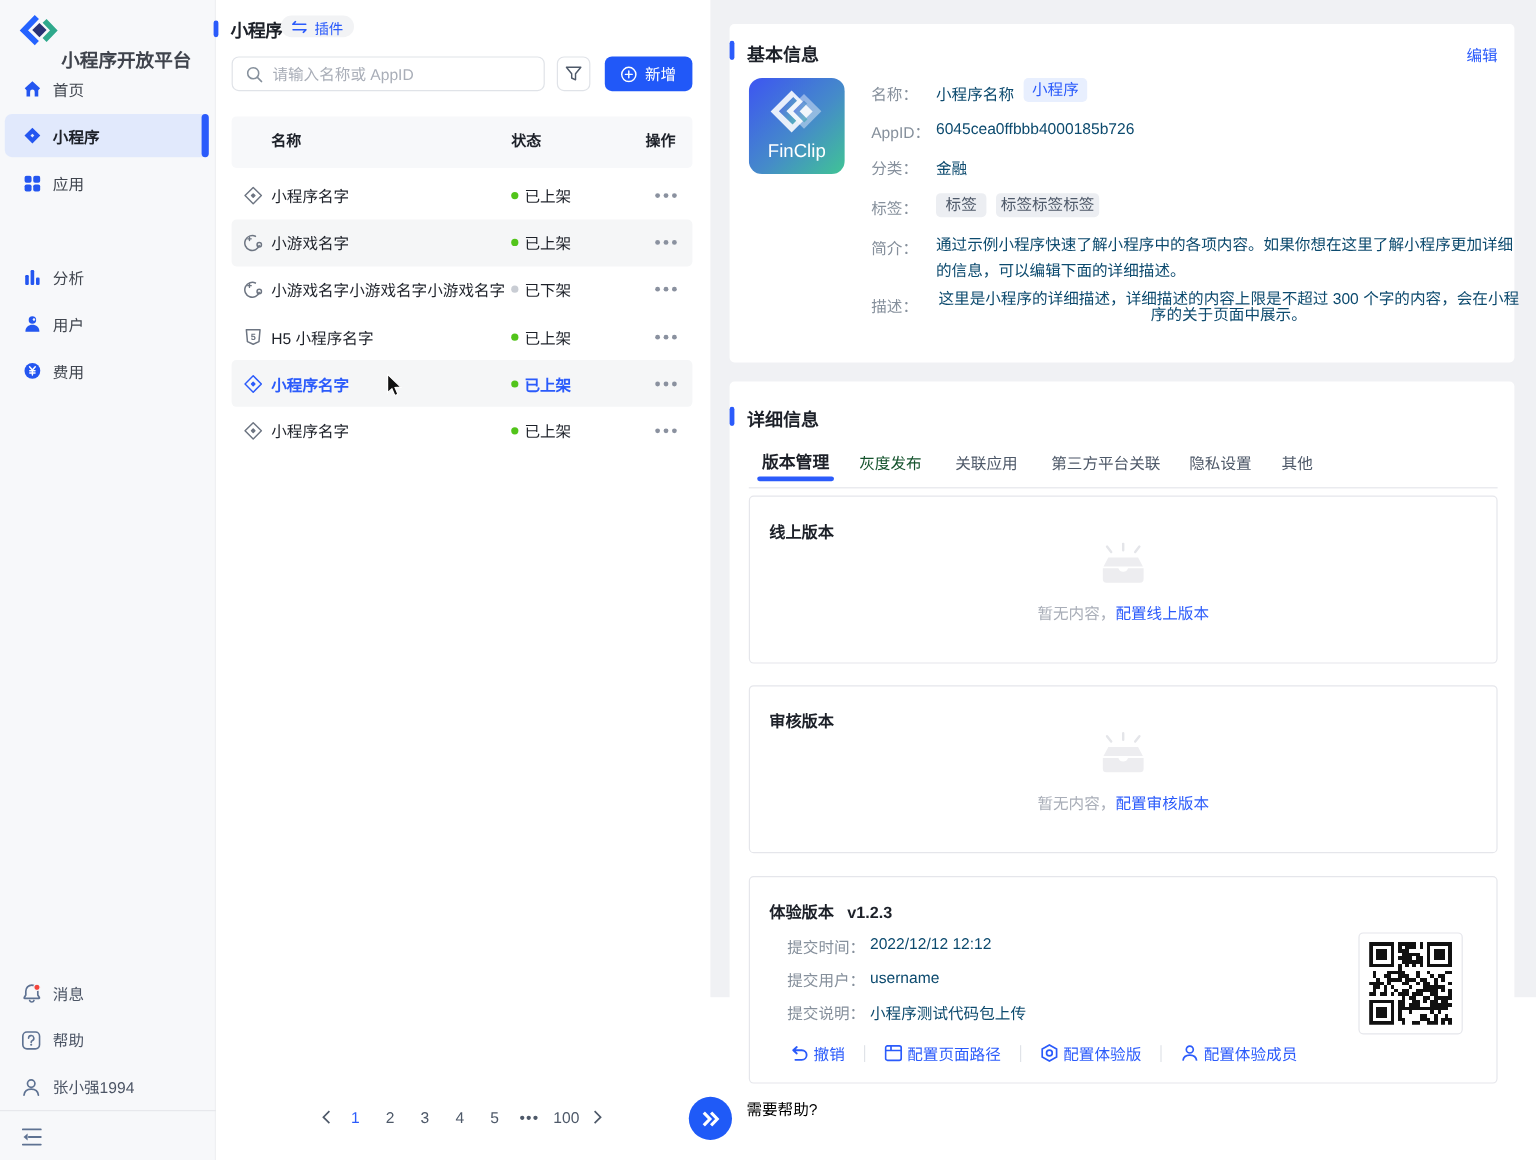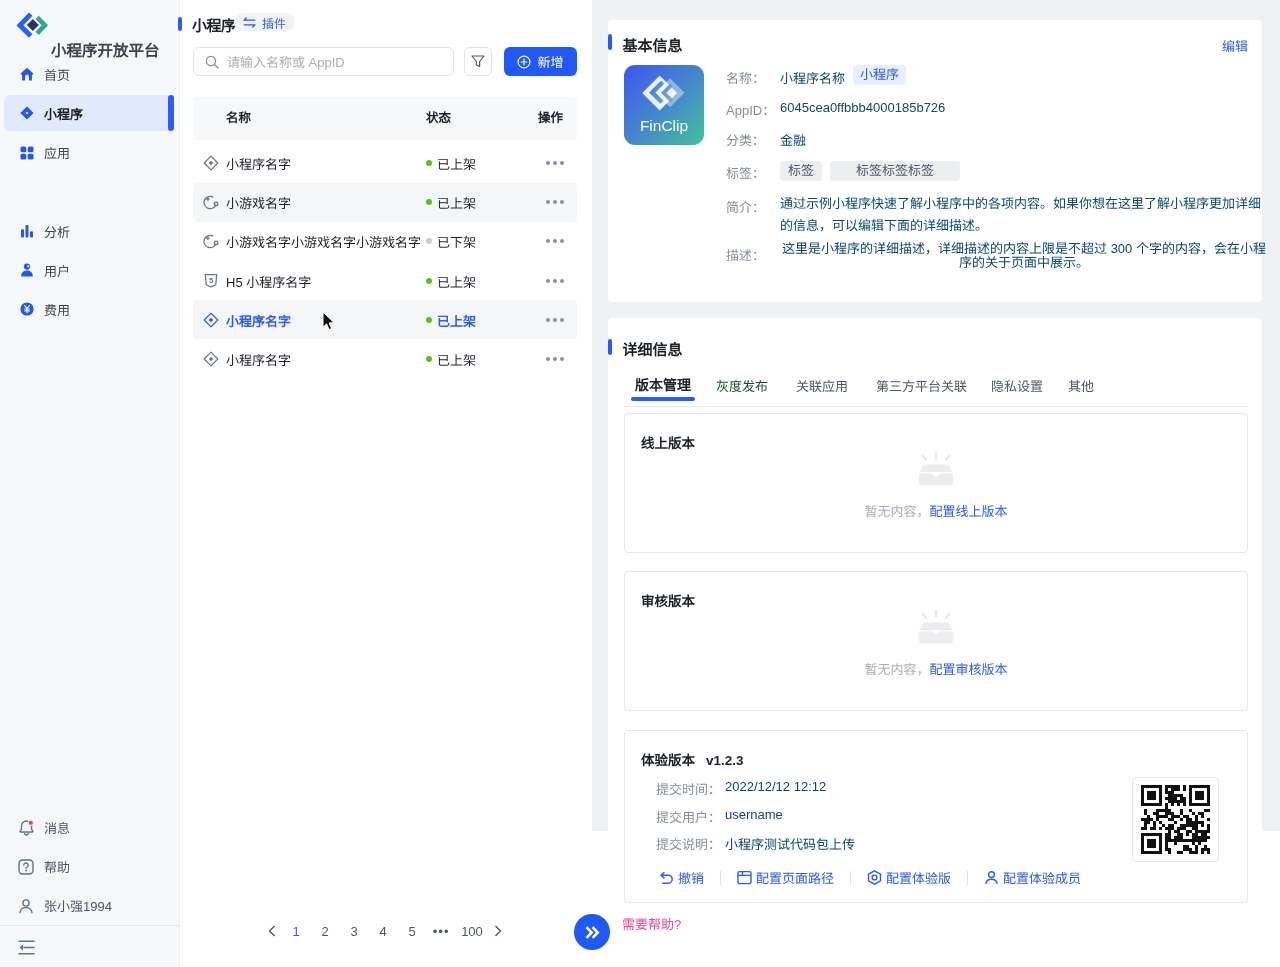--- a/index.html
+++ b/index.html
@@ -342,21 +342,21 @@
     <div class="abs" style="left:245px;top:44.5px;height:20px;padding:0 7px;background:#e8effe;border-radius:4px;font-size:13px;color:#2b5bfb;line-height:20px;">小程序</div>
 
     <div class="abs label" style="left:118px;top:80px">AppID：</div>
     <div class="abs val" style="left:172px;top:80px">6045cea0ffbbb4000185b726</div>
 
     <div class="abs label" style="left:118px;top:110px">分类：</div>
     <div class="abs val" style="left:172px;top:110px">金融</div>
 
     <div class="abs label" style="left:118px;top:143px">标签：</div>
     <div class="abs" style="left:172px;top:141px;height:20px;padding:0 8px;background:#eceef2;border-radius:4px;font-size:13px;color:#4e5969;line-height:20px;">标签</div>
-    <div class="abs" style="left:222px;top:141px;height:20px;padding:0 26px;background:#eceef2;border-radius:4px;font-size:13px;color:#4e5969;line-height:20px;">标签标签标签</div>
+    <div class="abs" style="left:222px;top:141px;height:20px;padding:0 4px;background:#eceef2;border-radius:4px;font-size:13px;color:#4e5969;line-height:20px;">标签标签标签</div>
 
     <div class="abs label" style="left:118px;top:177px">简介：</div>
     <div class="abs val" style="left:172px;top:174px;width:488px;line-height:22px;font-family:Liberation Mono, monospace;">通过示例小程序快速了解小程序中的各项内容。如果你想在这里了解小程序更加详细的信息，可以编辑下面的详细描述。</div>
 
     <div class="abs label" style="left:118px;top:225px">描述：</div>
     <div class="abs val" style="left:172px;top:222px;width:488px;line-height:14px;text-align:center;">这里是小程序的详细描述，详细描述的内容上限是不超过 300 个字的内容，会在小程序的关于页面中展示。</div>
   </div>
 
   <div class="card" style="top:318px;height:627px;">
     <div class="cmark" style="top:21px"></div>
@@ -569,21 +569,21 @@
         <svg width="15" height="15" viewBox="0 0 15 15">
             <g fill="none" stroke="#2b5bfb" stroke-width="1.4">
               <circle cx="7.5" cy="4.6" r="2.9"></circle>
               <path d="M1.8 13.9 c0.4 -3.2 2.6 -4.7 5.7 -4.7 s5.3 1.5 5.7 4.7"></path>
             </g>
           </svg>
         <span style="margin-left:4px">配置体验成员</span>
       </div>
     </div>
 
-    <div class="abs" style="left:14px;top:596px;font-size:13px;color:#ec4899">需要帮助?</div>
+    <div class="abs" style="left:14px;top:596px;font-size:13px;color:#000000">需要帮助?</div>
   </div>
 </div>
 <div id="fab">
     <svg width="15" height="13" viewBox="0 0 15 13">
       <g stroke="#fff" stroke-width="2.6" fill="none">
         <path d="M1.5 1.2 L6.6 6.5 L1.5 11.8 M7.6 1.2 L12.7 6.5 L7.6 11.8"></path>
       </g>
     </svg>
   </div>
 

